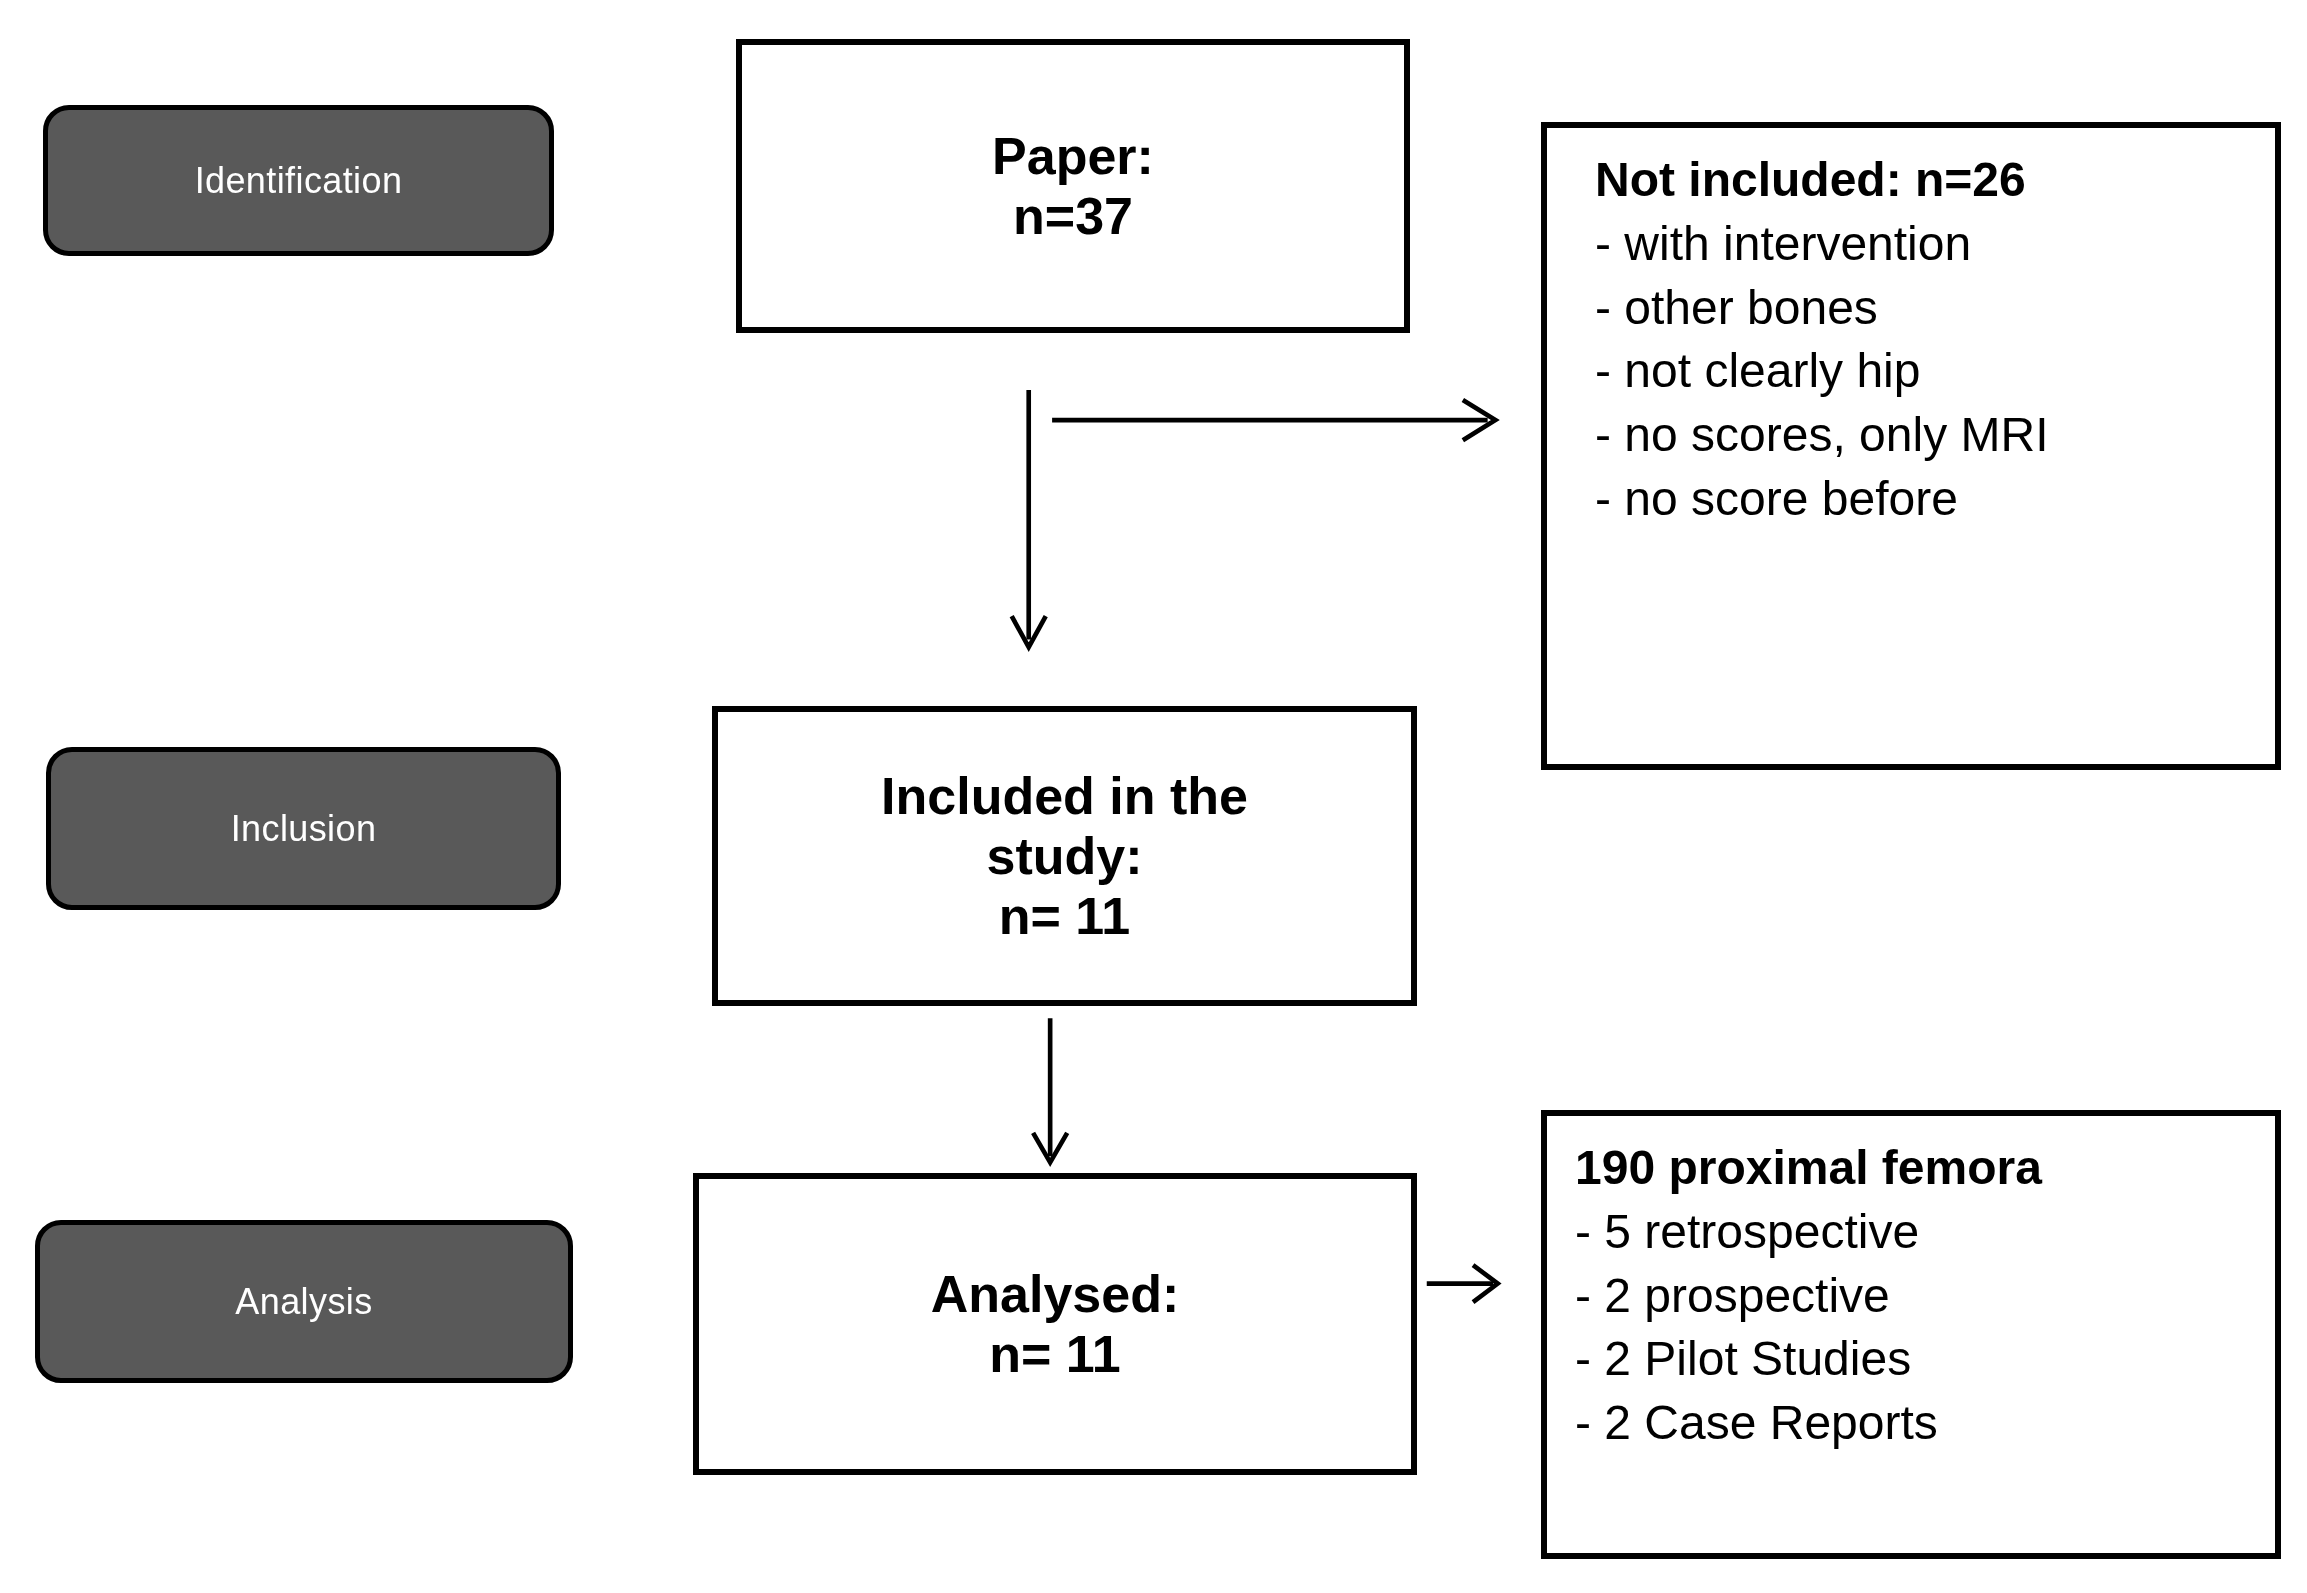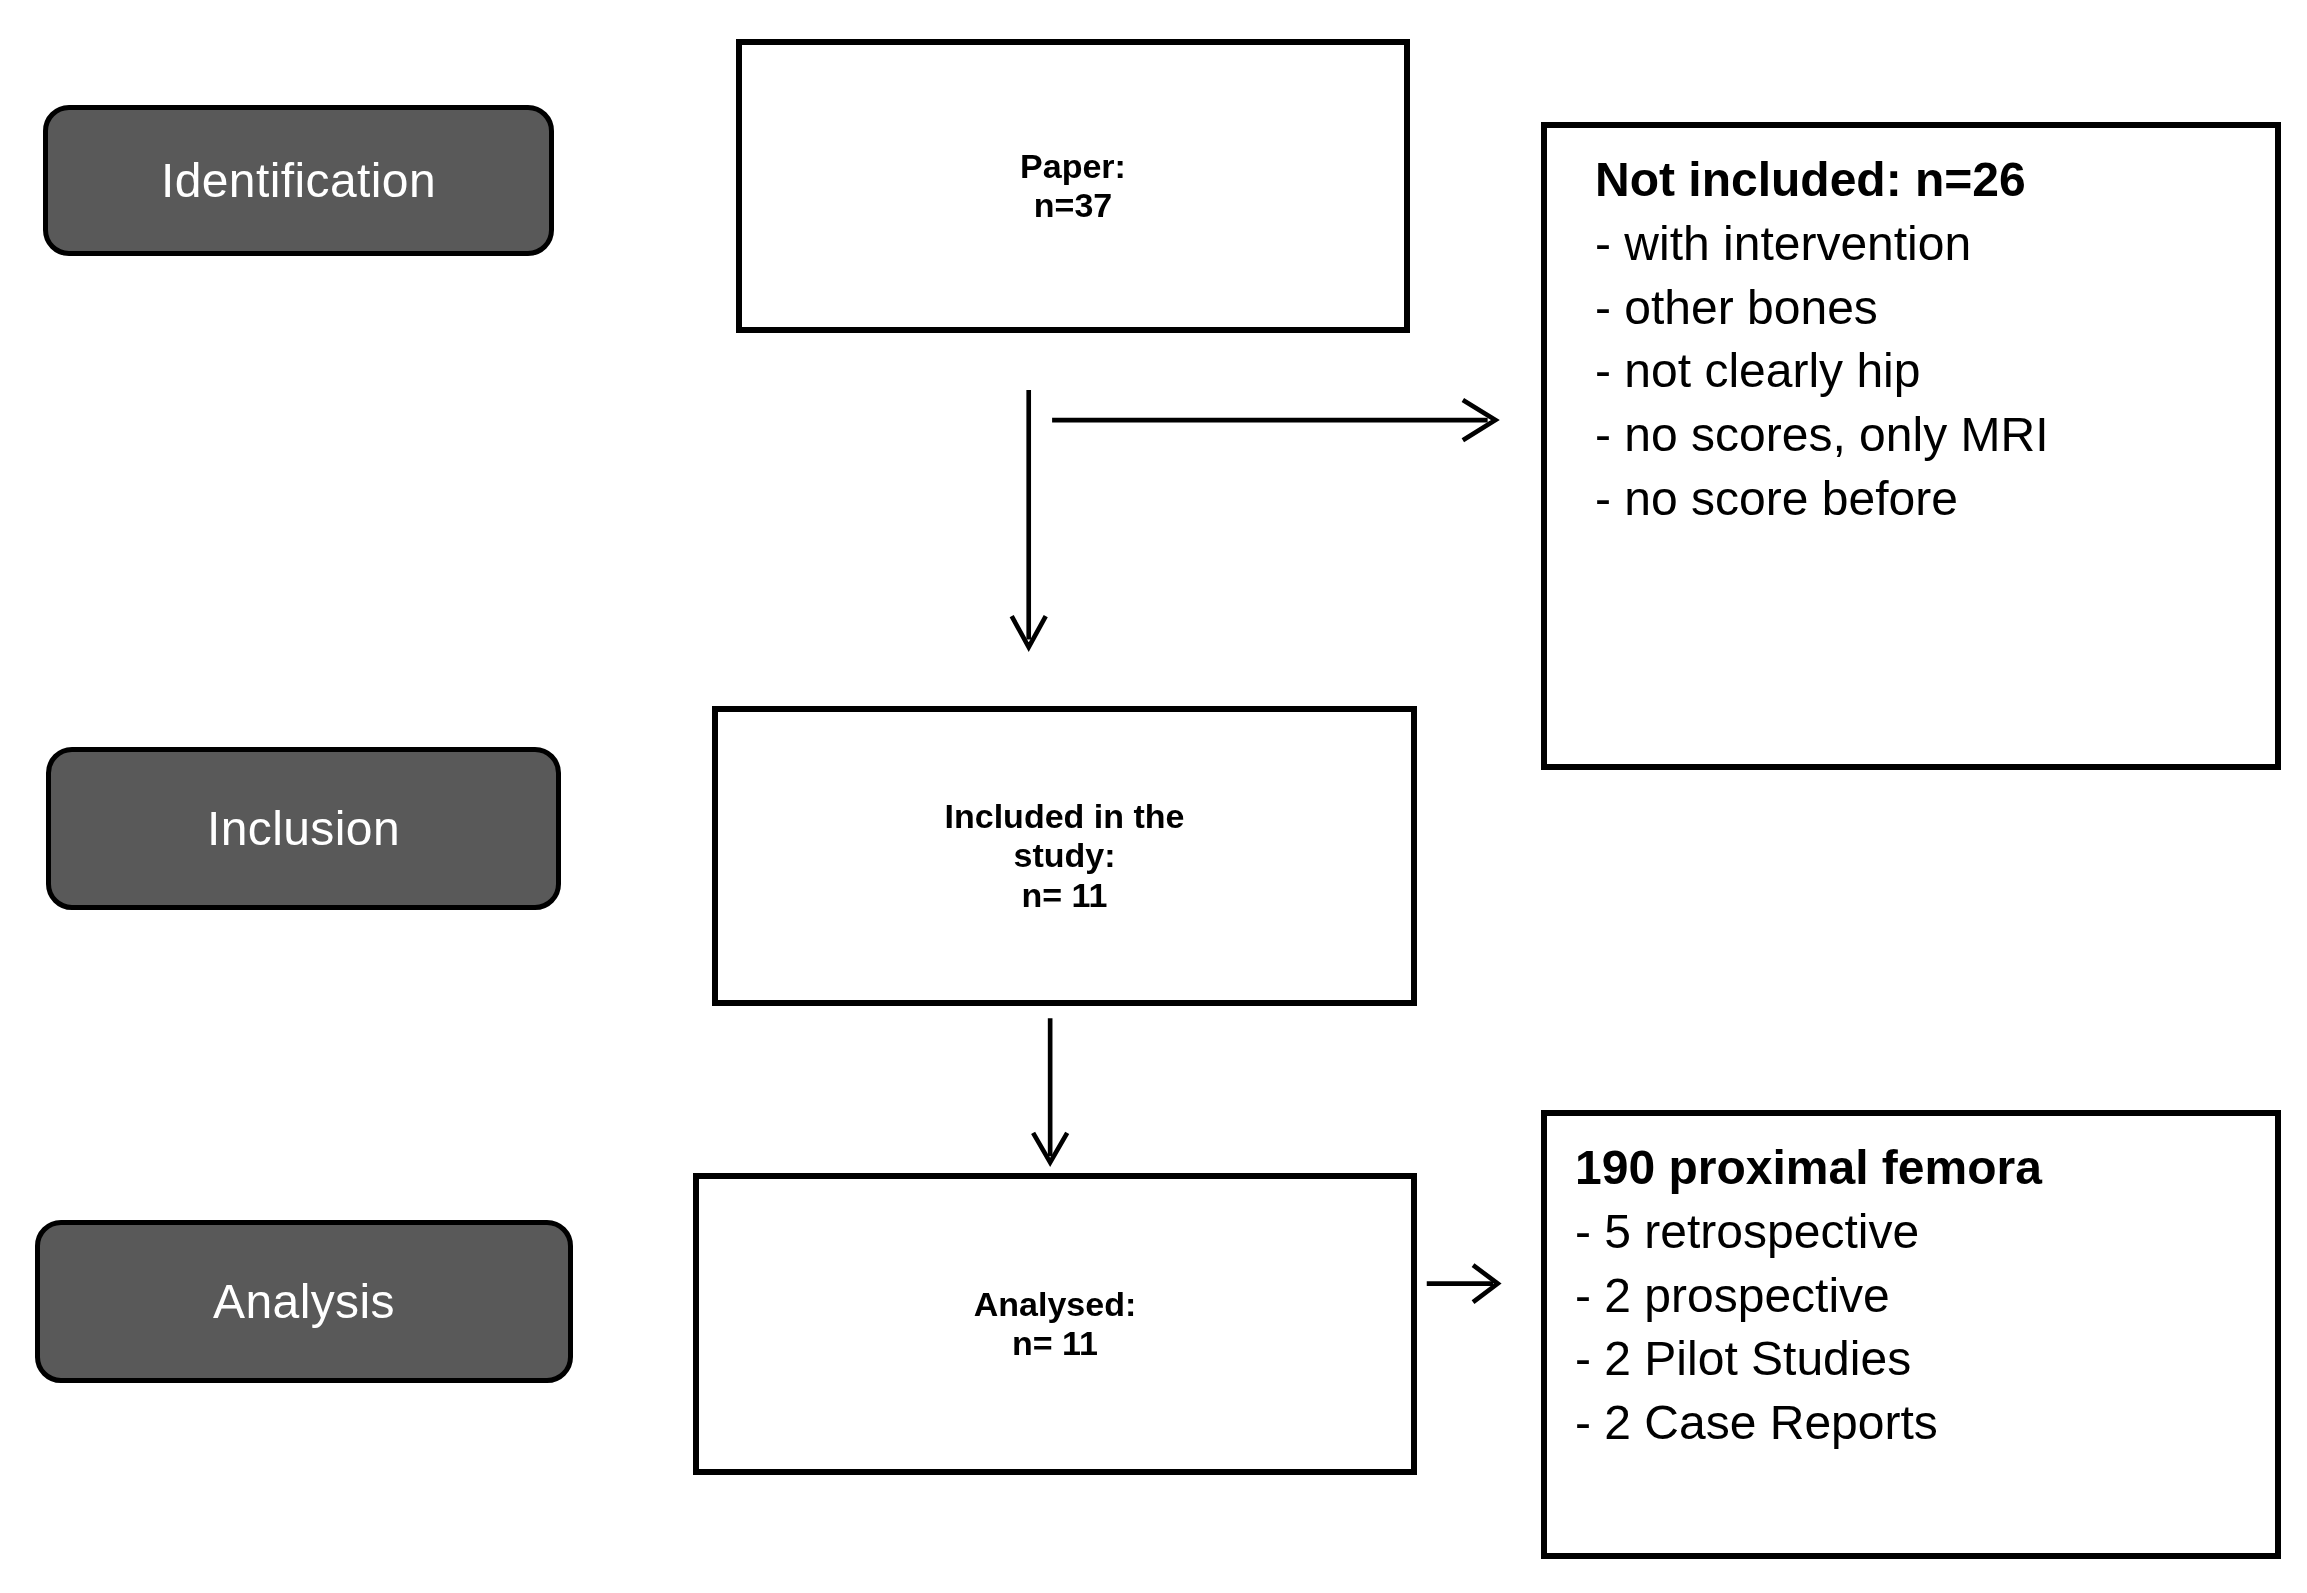--- a/index.html
+++ b/index.html
@@ -26,21 +26,21 @@
     border-radius: 26px;
     color: #ffffff;
     display: flex;
     align-items: center;
     justify-content: center;
     box-sizing: border-box;
     font-weight: 400;
     letter-spacing: 0.4px;
   }
   .stage-pill .pill-label {
-    font-size: 48px;
+    font-size: 36px;
     line-height: 1;
     white-space: nowrap;
   }
 
   #pill-identification { left: 43px;  top: 105px;  width: 511px; height: 151px; }
   #pill-inclusion      { left: 46px;  top: 747px;  width: 515px; height: 163px; }
   #pill-analysis       { left: 35px;  top: 1220px; width: 538px; height: 163px; }
 
   
   .flow-box {
@@ -60,21 +60,21 @@
   .flow-box.listed {
     display: flex;
     flex-direction: column;
     align-items: flex-start;
     justify-content: flex-start;
     text-align: left;
     padding: 20px 15.5px 15.5px 28px;
   }
 
   .box-line {
-    font-size: 34px;
+    font-size: 52px;
     line-height: 1.16;
     white-space: nowrap;
   }
   .box-line.bold { font-weight: bold; }
 
   .list-line {
     font-size: 48px;
     line-height: 1.33;
     white-space: nowrap;
   }

